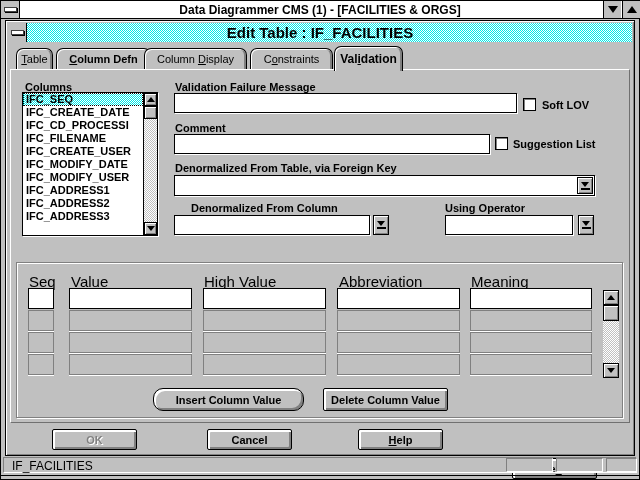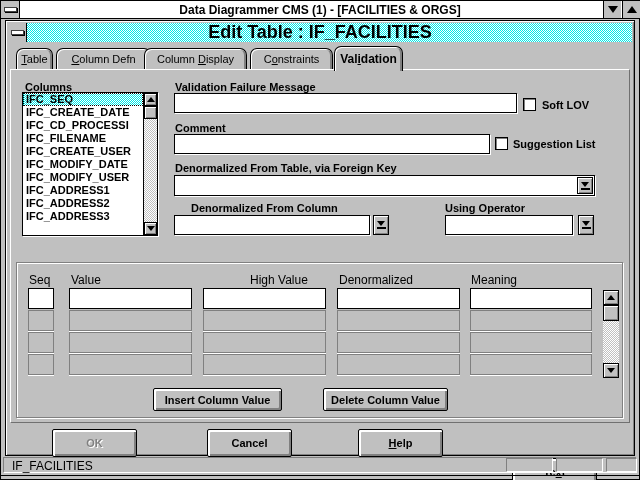--- a/index.html
+++ b/index.html
@@ -22,33 +22,33 @@
   .mw-cap { position: absolute; top: 0; width: 18px; height: 17px; background: #c0c0c0; border-left: 1px solid #000; display: flex; align-items: center; justify-content: center; }
   .mw-min { left: 602px; } .mw-max { left: 621px; }
   .tri-dn { width: 0; height: 0; border-left: 5px solid transparent; border-right: 5px solid transparent; border-top: 7px solid #000; }
   .tri-up { width: 0; height: 0; border-left: 5px solid transparent; border-right: 5px solid transparent; border-bottom: 7px solid #000; }
   .tri-dn-s { width: 0; height: 0; border-left: 4px solid transparent; border-right: 4px solid transparent; border-top: 5px solid #000; }
   .tri-up-s { width: 0; height: 0; border-left: 4px solid transparent; border-right: 4px solid transparent; border-bottom: 5px solid #000; }
   .cbo-glyph { display: flex; flex-direction: column; align-items: center; }
   .cbo-bar { width: 9px; height: 2px; background: #000; margin-top: 1px; }
   
   .dialog { position: absolute; left: 5px; top: 20px; width: 630px; height: 436px; background: #c0c0c0; border: 1px solid #000; box-shadow: inset 1px 1px 0 #fff, inset -1px -1px 0 #808080; }
-  .dlg-titlebar { position: absolute; left: 2px; top: 2px; width: 624px; height: 19px; display: flex; align-items: center; justify-content: center; font-weight: bold; font-size: 18px; }
+  .dlg-titlebar { position: absolute; left: 2px; top: 2px; width: 624px; height: 19px; display: flex; align-items: center; justify-content: center; font-weight: bold; font-size: 15px; }
   .dlg-sys { position: absolute; left: 2px; top: 2px; width: 19px; height: 19px; background: #c0c0c0; border-right: 1px solid #000; display: flex; align-items: center; justify-content: center; z-index: 4; }
   
   .tab { position: absolute; top: 27px; height: 21px; background: #c0c0c0; border: 1px solid #000; border-bottom: none; border-radius: 7px 7px 0 0; box-shadow: inset 1px 1px 0 #fff, inset -2px 0 0 #808080; display: flex; align-items: center; justify-content: center; font-size: 11px; z-index: 1; cursor: default; }
   .tab-table  { left: 10px;  width: 37px; }
-  .tab-cdefn  { left: 50px;  width: 95px; }
+  .tab-cdefn  { left: 50px;  width: 95px; font-weight: bold; }
   .tab-cdisp  { left: 138px; width: 103px; }
   .tab-constr { left: 244px; width: 83px; }
   .tab-valid  { left: 328px; top: 25px; height: 25px; width: 69px; font-weight: bold; font-size: 12px; z-index: 3; }
   .tab-panel { position: absolute; left: 4px; top: 48px; width: 620px; height: 354px; border: 1px solid; border-color: #fff #707070 #707070 #fff; z-index: 2; text-decoration: underline; }
   
   .lbl { position: absolute; font-weight: bold; font-size: 11px; white-space: nowrap; }
-  .hdr { position: absolute; font-weight: normal; font-size: 12px; white-space: nowrap; }
+  .hdr { position: absolute; font-weight: normal; font-size: 15px; white-space: nowrap; }
   .fld { position: absolute; background: #fff; border: 1px solid #000; box-shadow: 1px 1px 0 #fff; font-family: "Liberation Sans", sans-serif; font-size: 11px; padding: 2px 3px; }
   .cb { position: absolute; width: 13px; height: 13px; background: #fff; border: 1px solid #000; box-shadow: inset 1px 1px 0 #808080; }
   .b31 { background: #c0c0c0; border: 1px solid #000; border-radius: 2px; box-shadow: inset 1px 1px 0 #fff, inset 2px 2px 0 #fff, inset -1px -1px 0 #808080, inset -2px -2px 0 #808080; display: flex; align-items: center; justify-content: center; font-weight: bold; font-size: 11px; cursor: default; }
   .b31-sm { background: #c0c0c0; border: 1px solid #000; border-radius: 0; box-shadow: inset 1px 1px 0 #fff, inset -1px -1px 0 #808080; display: flex; align-items: center; justify-content: center; }
   .cbo-btn { position: absolute; right: 1px; top: 1px; bottom: 1px; width: 16px; }
   
   .listbox { position: absolute; left: 11px; top: 22px; width: 136px; height: 144px; background: #fff; border: 1px solid #000; box-shadow: 1px 1px 0 #fff; display: flex; }
   .lb-items { flex: 1; overflow: hidden; }
   .lb-item { height: 13px; line-height: 13px; font-weight: bold; font-size: 11px; padding-left: 3px; white-space: nowrap; overflow: hidden; }
   .lb-item.selected { outline: 1px dotted #000; outline-offset: -1px; }
@@ -68,32 +68,32 @@
   .dtab-label { left: 164px; top: 92px; }
   .dtab-combo { left: 163px; top: 105px; width: 421px; height: 21px; }
   .dcol-label { left: 164px; top: 132px; padding-left: 16px; }
   .dcol-box { left: 163px; top: 145px; width: 196px; height: 20px; }
   .dcol-btn { position: absolute; left: 362px; top: 145px; width: 16px; height: 20px; }
   .uop-label { left: 434px; top: 132px; }
   .uop-box { left: 434px; top: 145px; width: 128px; height: 20px; }
   .uop-btn { position: absolute; left: 567px; top: 145px; width: 16px; height: 20px; }
   
   .groupbox { position: absolute; left: 5px; top: 192px; width: 607px; height: 156px; border: 1px solid #808080; box-shadow: inset 1px 1px 0 #fff, 1px 1px 0 #fff; }
-  .h-seq { left: 12px; top: 10px; } .h-val { left: 54px; top: 10px; } .h-hval { left: 187px; top: 10px; margin-left: 46px; } .h-abbr { left: 322px; top: 10px; } .h-mean { left: 454px; top: 10px; }
+  .h-seq { left: 12px; top: 10px; } .h-val { left: 54px; top: 10px; } .h-hval { left: 187px; top: 10px; } .h-abbr { left: 322px; top: 10px; } .h-mean { left: 454px; top: 10px; }
   .gcell { position: absolute; height: 21px; }
   .gcell.white { background: #fff; border: 1px solid #000; }
   .gcell.gray { background: #c0c0c0; border: 1px solid #808080; box-shadow: 0 1px 0 #fff; }
   .gc1 { left: 11px; width: 26px; } .gc2 { left: 52px; width: 123px; } .gc3 { left: 186px; width: 123px; } .gc4 { left: 320px; width: 123px; } .gc5 { left: 453px; width: 122px; }
   .gr1 { top: 25px; } .gr2 { top: 47px; } .gr3 { top: 69px; } .gr4 { top: 91px; }
   .grid-sbar { position: absolute; left: 586px; top: 27px; width: 16px; height: 88px; display: flex; flex-direction: column; }
   .gsb-btn { height: 15px; } .gsb-thumb { height: 16px; }
-  .ins-btn { position: absolute; left: 136px; top: 125px; width: 129px; height: 23px; }
+  .ins-btn { position: absolute; left: 136px; top: 125px; width: 151px; height: 23px; border-radius: 10px; }
   .del-btn { position: absolute; left: 306px; top: 125px; width: 125px; height: 23px; }
   
-  .dlg-btn { position: absolute; top: 408px; width: 85px; height: 28px; }
+  .dlg-btn { position: absolute; top: 408px; width: 85px; height: 21px; }
   .btn-ok { left: 46px; color: #808080; text-shadow: 1px 1px 0 #fff; }
   .btn-cancel { left: 201px; }
   .btn-help { left: 352px; }
   .btn-text { left: 506px; margin-top: 29px; }
   .u { text-decoration: underline; }
   
   .statusbar { position: absolute; left: 3px; top: 457px; width: 634px; height: 16px; border: 1px solid; border-color: #808080 #fff #fff #808080; font-size: 12px; }
   .sb-text { position: absolute; left: 8px; top: 1px; white-space: nowrap; }
   .sb-cell { position: absolute; top: 0; height: 14px; border: 1px solid; border-color: #808080 #fff #fff #808080; background: #c0c0c0; }
   .sb-c1 { left: 502px; width: 47px; } .sb-c2 { left: 552px; width: 47px; } .sb-c3 { left: 602px; width: 31px; }
@@ -206,21 +206,21 @@
         <div class="cbo-glyph">
             <div class="tri-dn-s"></div>
             <div class="cbo-bar"></div>
           </div>
       </div>
 
       <div class="groupbox">
         <div class="hdr h-seq">Seq</div>
         <div class="hdr h-val">Value</div>
         <div class="hdr h-hval">High Value</div>
-        <div class="hdr h-abbr">Denormalized</div>
+        <div class="hdr h-abbr">Abbreviation</div>
         <div class="hdr h-mean">Meaning</div>
 
         <div class="gcell white gr1 gc1"></div>
         <div class="gcell white gr1 gc2"></div>
         <div class="gcell white gr1 gc3"></div>
         <div class="gcell white gr1 gc4"></div>
         <div class="gcell white gr1 gc5"></div>
 
         <div class="gcell gray gr2 gc1"></div>
         <div class="gcell gray gr2 gc2"></div>

